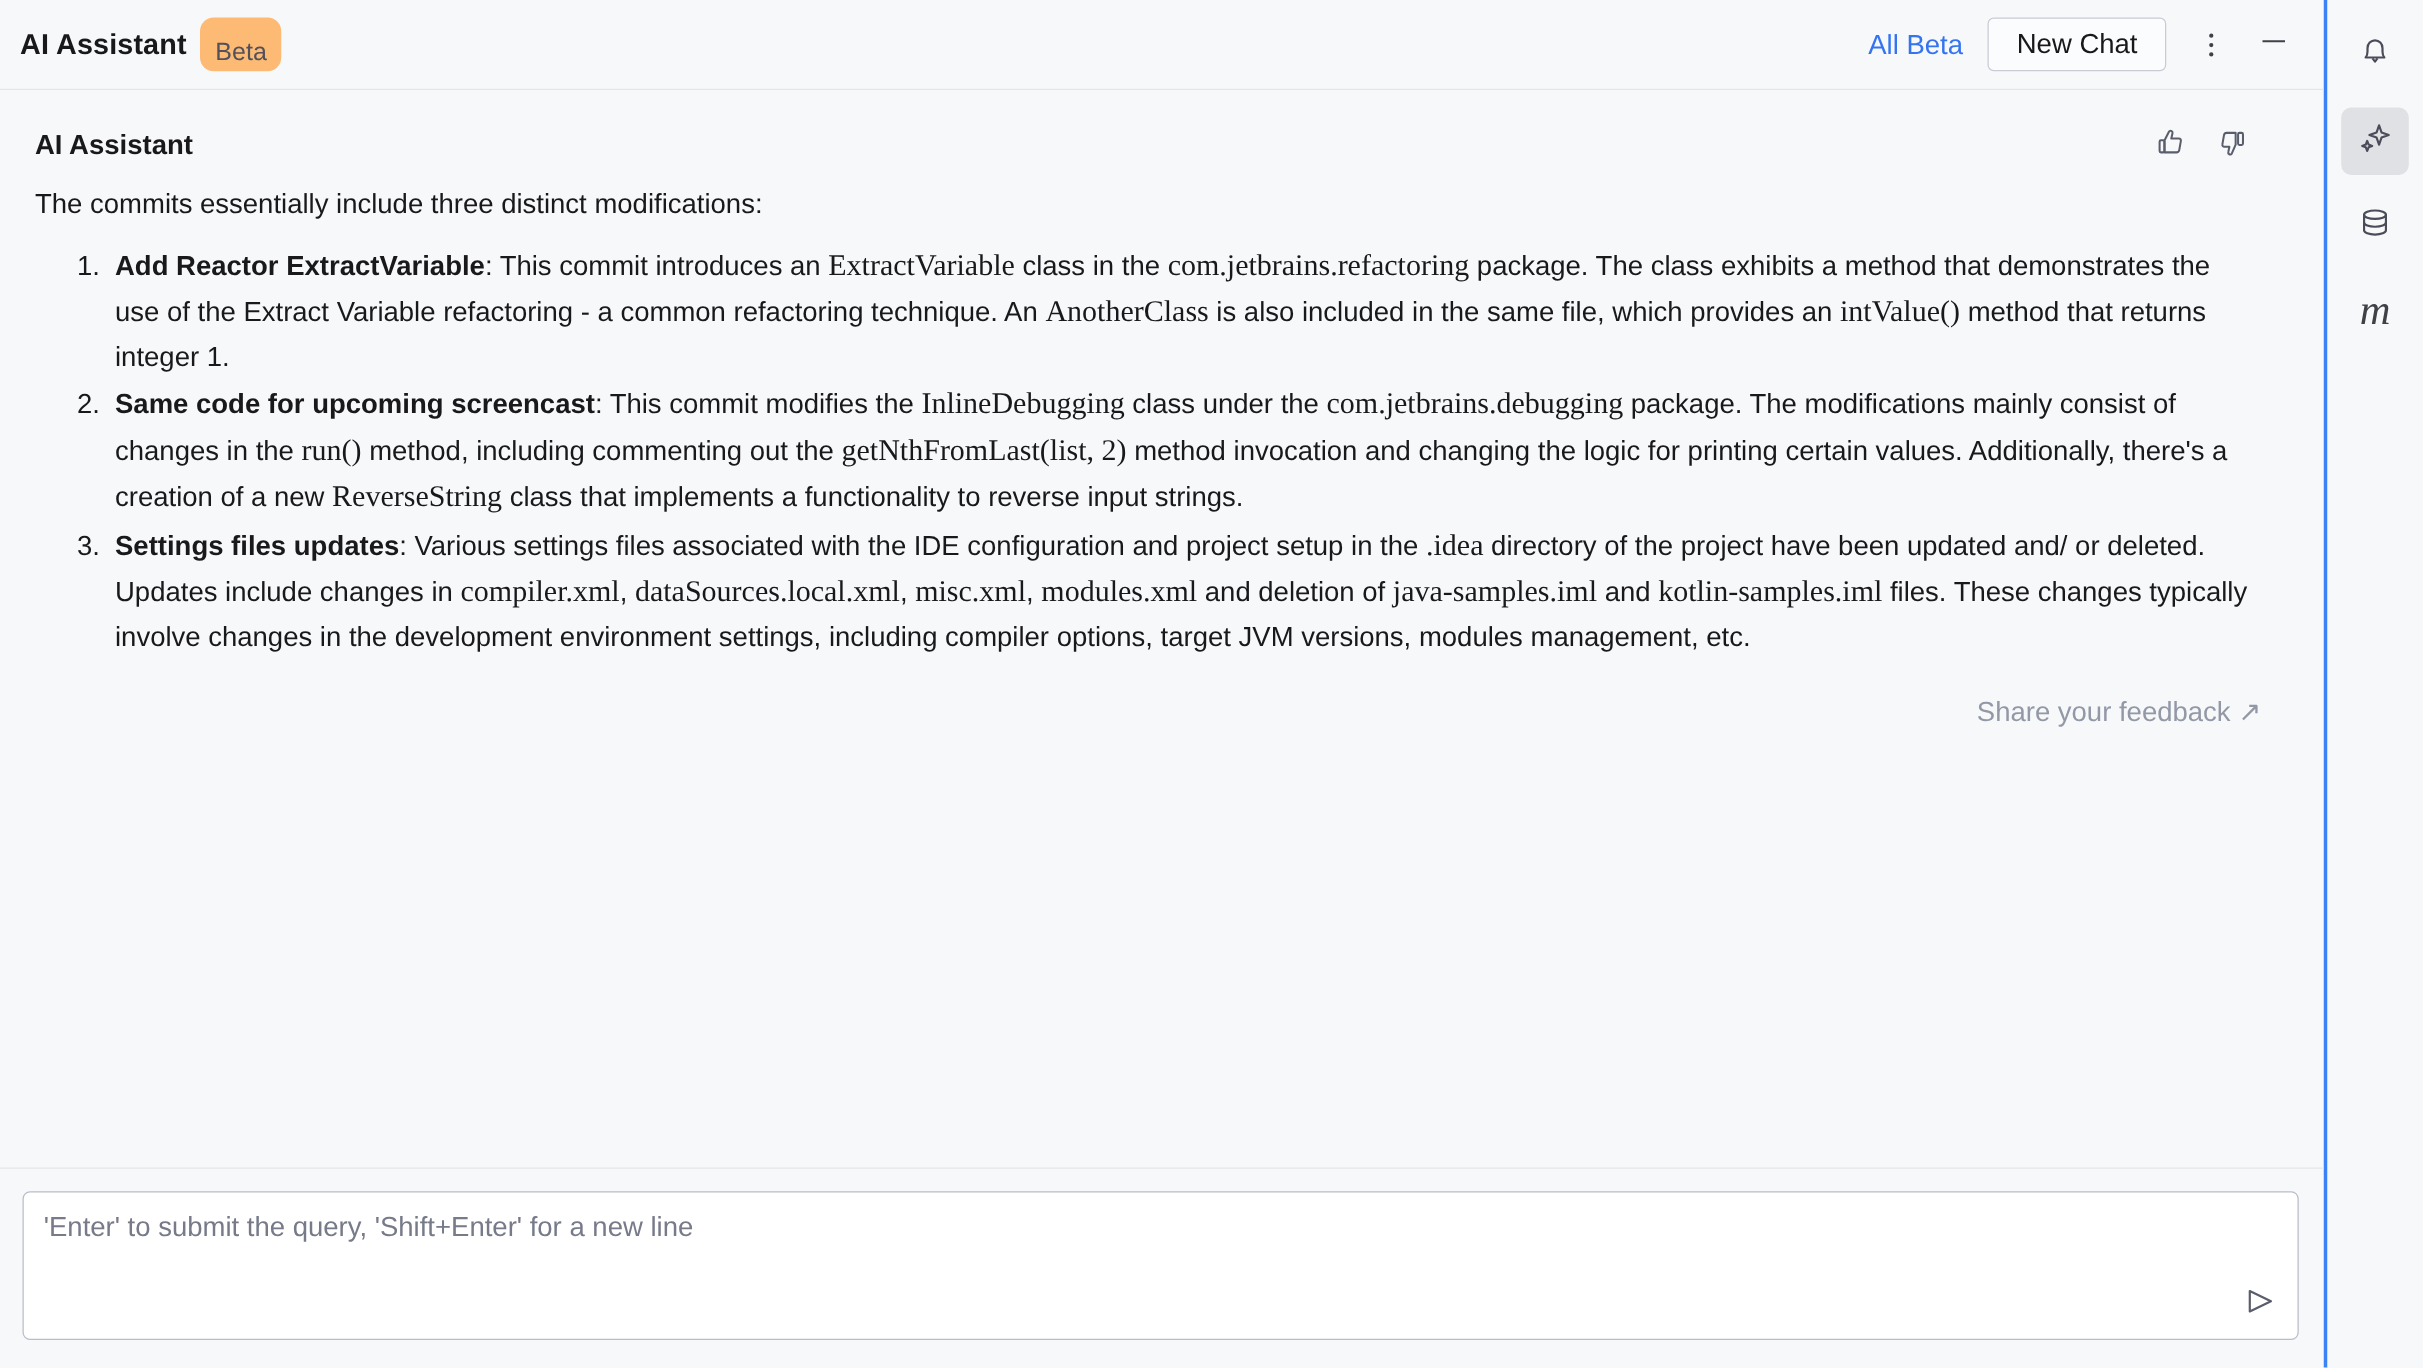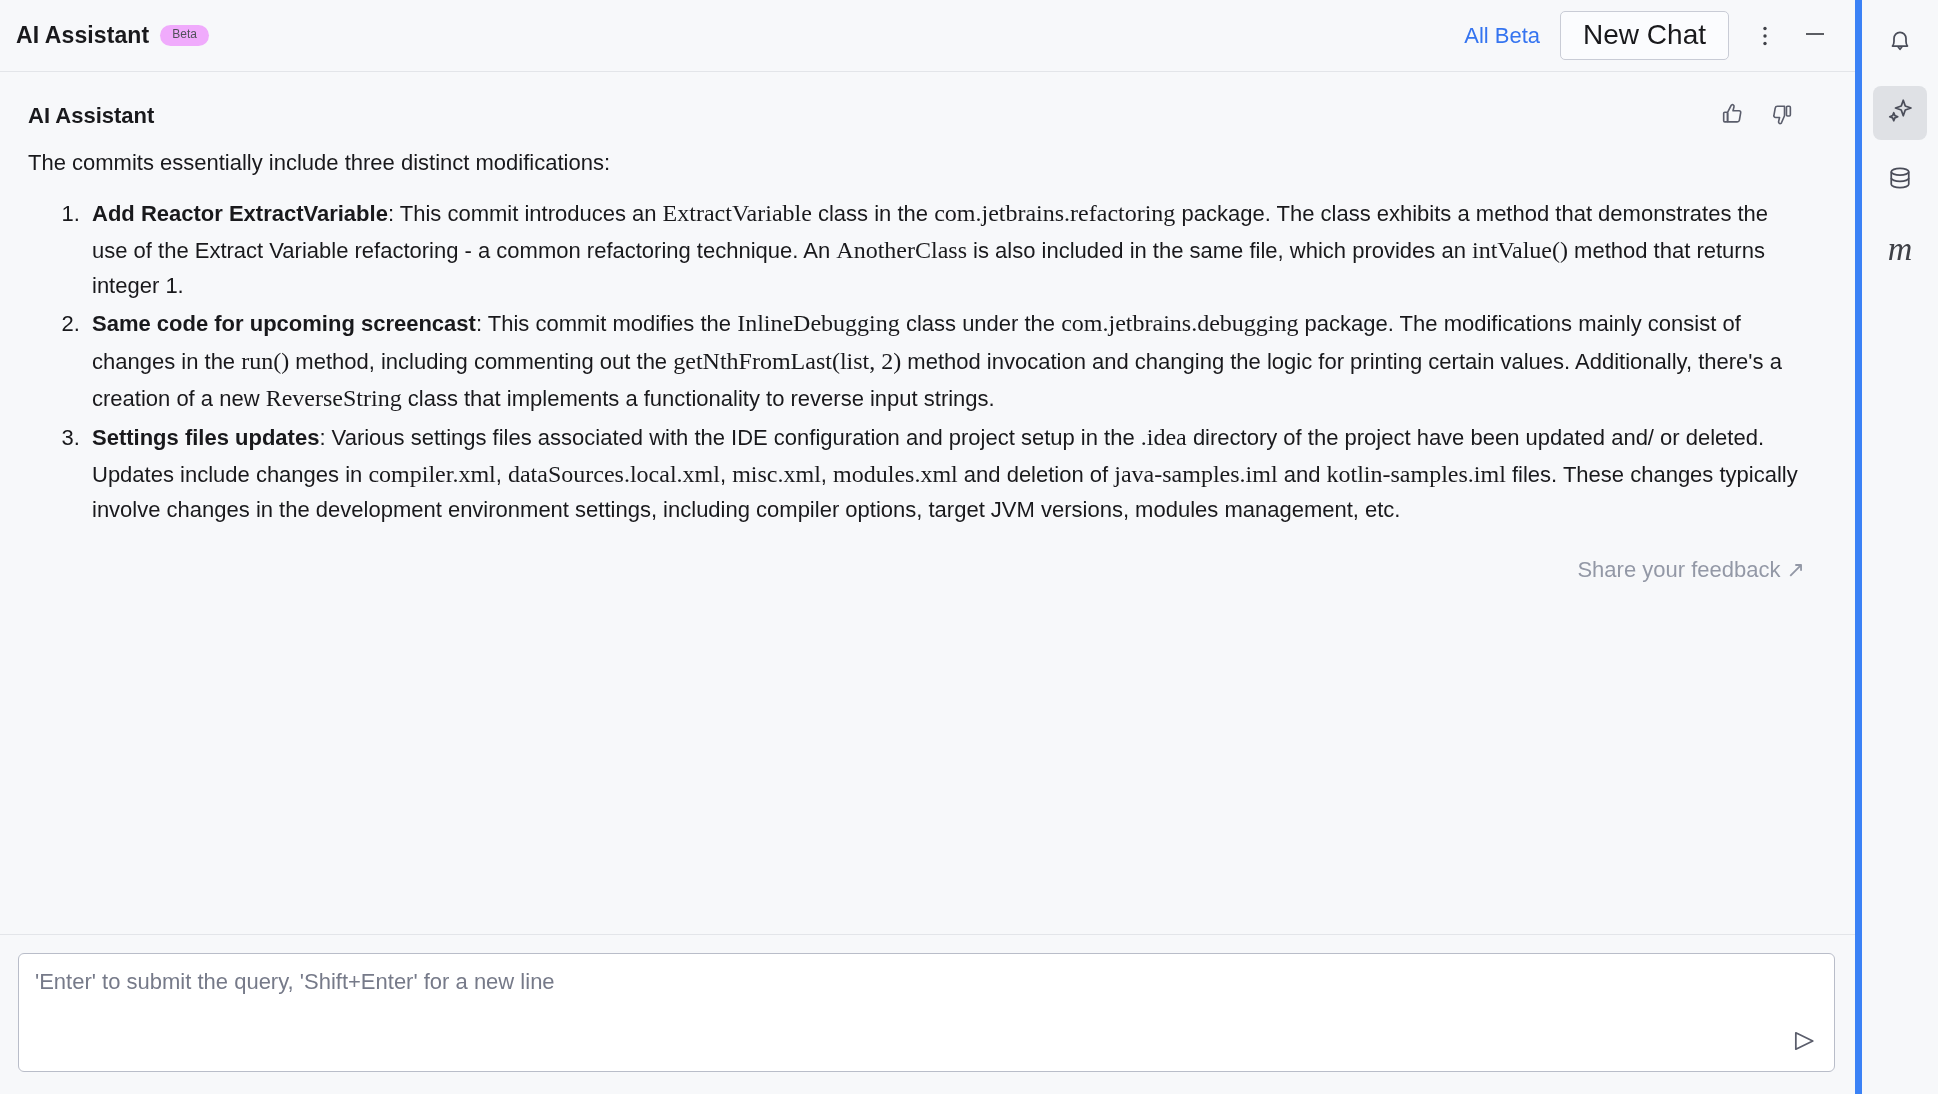--- a/index.html
+++ b/index.html
@@ -24,21 +24,21 @@
     flex-direction: row;
   }
 
   
   .chat-col {
     width: 1862px;
     height: 1094px;
     display: flex;
     flex-direction: column;
     background: #f7f8fa;
-    border-right: 7px solid #3b82f6;
+    border-right: 3px solid #3b82f6;
     box-sizing: border-box;
   }
 
   
   .header {
     height: 72px;
     min-height: 72px;
     display: flex;
     align-items: center;
     padding: 0 18px 0 16px;
@@ -46,40 +46,40 @@
     box-sizing: border-box;
   }
   .header-title {
     font-size: 23px;
     font-weight: bold;
     letter-spacing: .1px;
     color: #19191c;
   }
   .beta-badge {
     margin-left: 11px;
-    background: #f0abfc;
+    background: #fdba74;
     color: #50515a;
-    font-size: 12px;
-    padding: 3px 12px 4px;
+    font-size: 20px;
+    padding: 17px 12px 4px;
     border-radius: 11px;
     line-height: 1.1;
     display: inline-block;
     vertical-align: 3px;
   }
   .header-spacer { flex: 1 1 auto; }
 
   .all-chats-link {
     color: #3574f0;
     font-size: 22px;
     margin-right: 20px;
     cursor: pointer;
   }
   .new-chat-btn {
     font-family: "Liberation Sans", sans-serif;
-    font-size: 28px;
+    font-size: 22px;
     color: #19191c;
     background: #fbfcfe;
     border: 1px solid #c9ccd6;
     border-radius: 5px;
     padding: 9px 22px 10px;
     cursor: pointer;
     line-height: 1;
   }
   .icon-btn {
     width: 44px;

